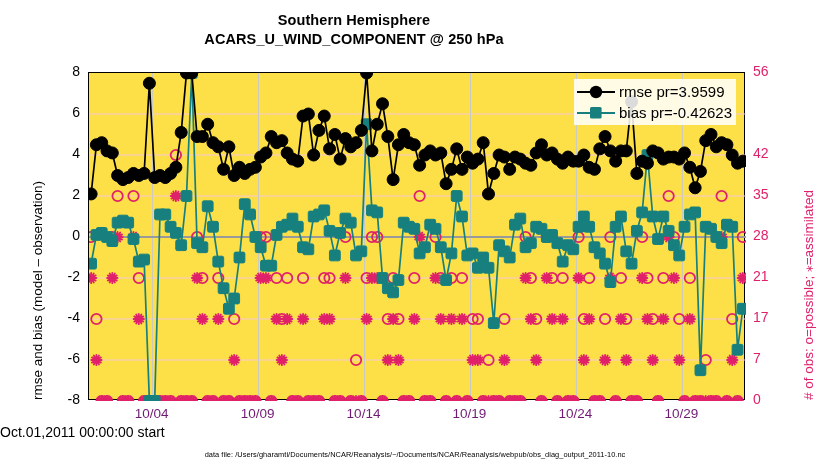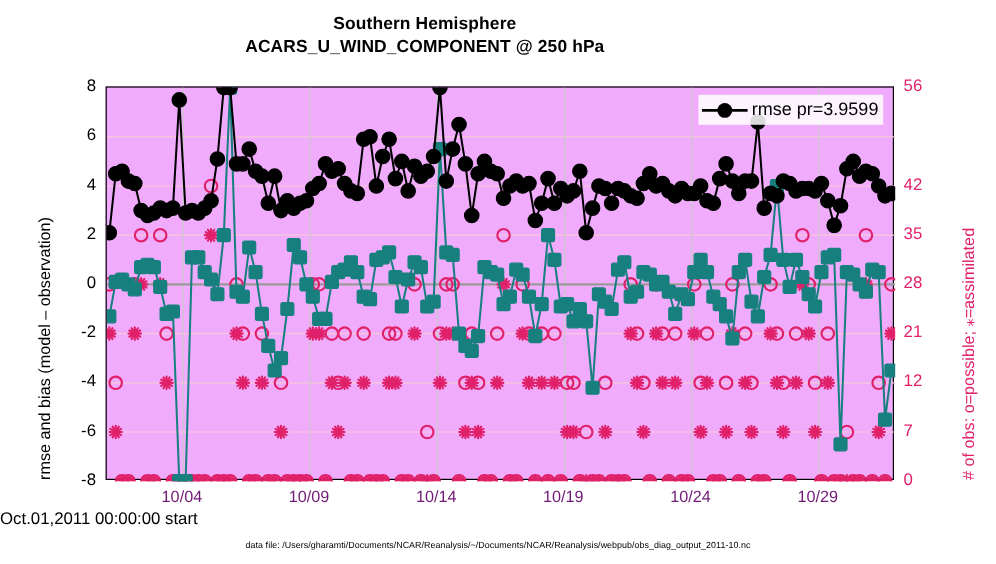--- a/index.html
+++ b/index.html
@@ -6,21 +6,21 @@
   body{width:830px;height:470px;overflow:hidden;
        font-family:"Liberation Sans","DejaVu Sans",sans-serif;color:#000;}
   #root{position:relative;width:830px;height:470px;}
 
   .ttl{position:absolute;left:0;width:708px;text-align:center;
        font-weight:bold;font-size:14.5px;letter-spacing:.1px;}
   #title-line1{top:12px;}
   #title-line2{top:31px;font-size:14.5px;}
 
   #plot{position:absolute;left:88px;top:72px;width:657px;height:328px;
-        border:1.6px solid #000;box-sizing:border-box;background:#f0abfc;}
+        border:1.6px solid #000;box-sizing:border-box;background:#fde047;}
   #svg{position:absolute;left:0;top:0;}
 
   .ylab{position:absolute;font-size:13.5px;color:#000;white-space:nowrap;
         transform:rotate(-90deg);transform-origin:0 0;}
   #ylabel-left{left:30px;top:400px;}
   #ylabel-right{left:800px;top:400px;color:#e0216a;}
 
   .tickL{position:absolute;font-size:14px;text-align:right;width:36px;color:#000;}
   .tickR{position:absolute;font-size:14px;text-align:left;width:40px;color:#e0216a;}
   .tickX{position:absolute;font-size:13.5px;text-align:center;width:80px;color:#701a75;}
@@ -57,21 +57,21 @@
       <div class="tickL" style="left: 44px; top: 350px;">-6</div>
       <div class="tickL" style="left: 44px; top: 391px;">-8</div>
     </div>
   <div id="ticks-right">
       <div class="tickR" style="left: 753px; top: 63px;">56</div>
       <div class="tickR" style="left: 713px; top: 104px; font-weight: bold;">49</div>
       <div class="tickR" style="left: 753px; top: 145px;">42</div>
       <div class="tickR" style="left: 753px; top: 186px;">35</div>
       <div class="tickR" style="left: 753px; top: 227px;">28</div>
       <div class="tickR" style="left: 753px; top: 268px;">21</div>
-      <div class="tickR" style="left: 753px; top: 309px;">12</div>
+      <div class="tickR" style="left: 753px; top: 309px;">17</div>
       <div class="tickR" style="left: 753px; top: 350px;">7</div>
       <div class="tickR" style="left: 753px; top: 391px;">0</div>
     </div>
   <div id="ticks-x">
       <div class="tickX" style="left: 111.581px; top: 406px;">10/04</div>
       <div class="tickX" style="left: 217.548px; top: 406px;">10/09</div>
       <div class="tickX" style="left: 323.516px; top: 406px;">10/14</div>
       <div class="tickX" style="left: 429.484px; top: 406px;">10/19</div>
       <div class="tickX" style="left: 535.452px; top: 406px;">10/24</div>
       <div class="tickX" style="left: 641.419px; top: 406px;">10/29</div>
@@ -594,18 +594,25 @@
       </svg>
 
     <div id="legend">
         <div class="legrow">
           <svg width="40" height="18">
             <line x1="1" y1="9" x2="39" y2="9" stroke="#000000" stroke-width="2.2"></line>
             <circle cx="20" cy="9" r="6.2" fill="#000000"></circle>
           </svg>
           <span class="legtxt">rmse pr=3.9599</span>
         </div>
+        <div class="legrow">
+          <svg width="40" height="18">
+            <line x1="1" y1="9" x2="39" y2="9" stroke="#17807f" stroke-width="2.2"></line>
+            <rect x="14" y="3" width="11.6" height="11.6" rx="1.5" fill="#17807f"></rect>
+          </svg>
+          <span class="legtxt">bias pr=-0.42623</span>
+        </div>
       </div>
   </div>
 
   <div id="xlabel">Oct.01,2011 00:00:00 start</div>
   <div id="footer">data file: /Users/gharamti/Documents/NCAR/Reanalysis/~/Documents/NCAR/Reanalysis/webpub/obs_diag_output_2011-10.nc</div>
 </div>
 
 </body></html>

